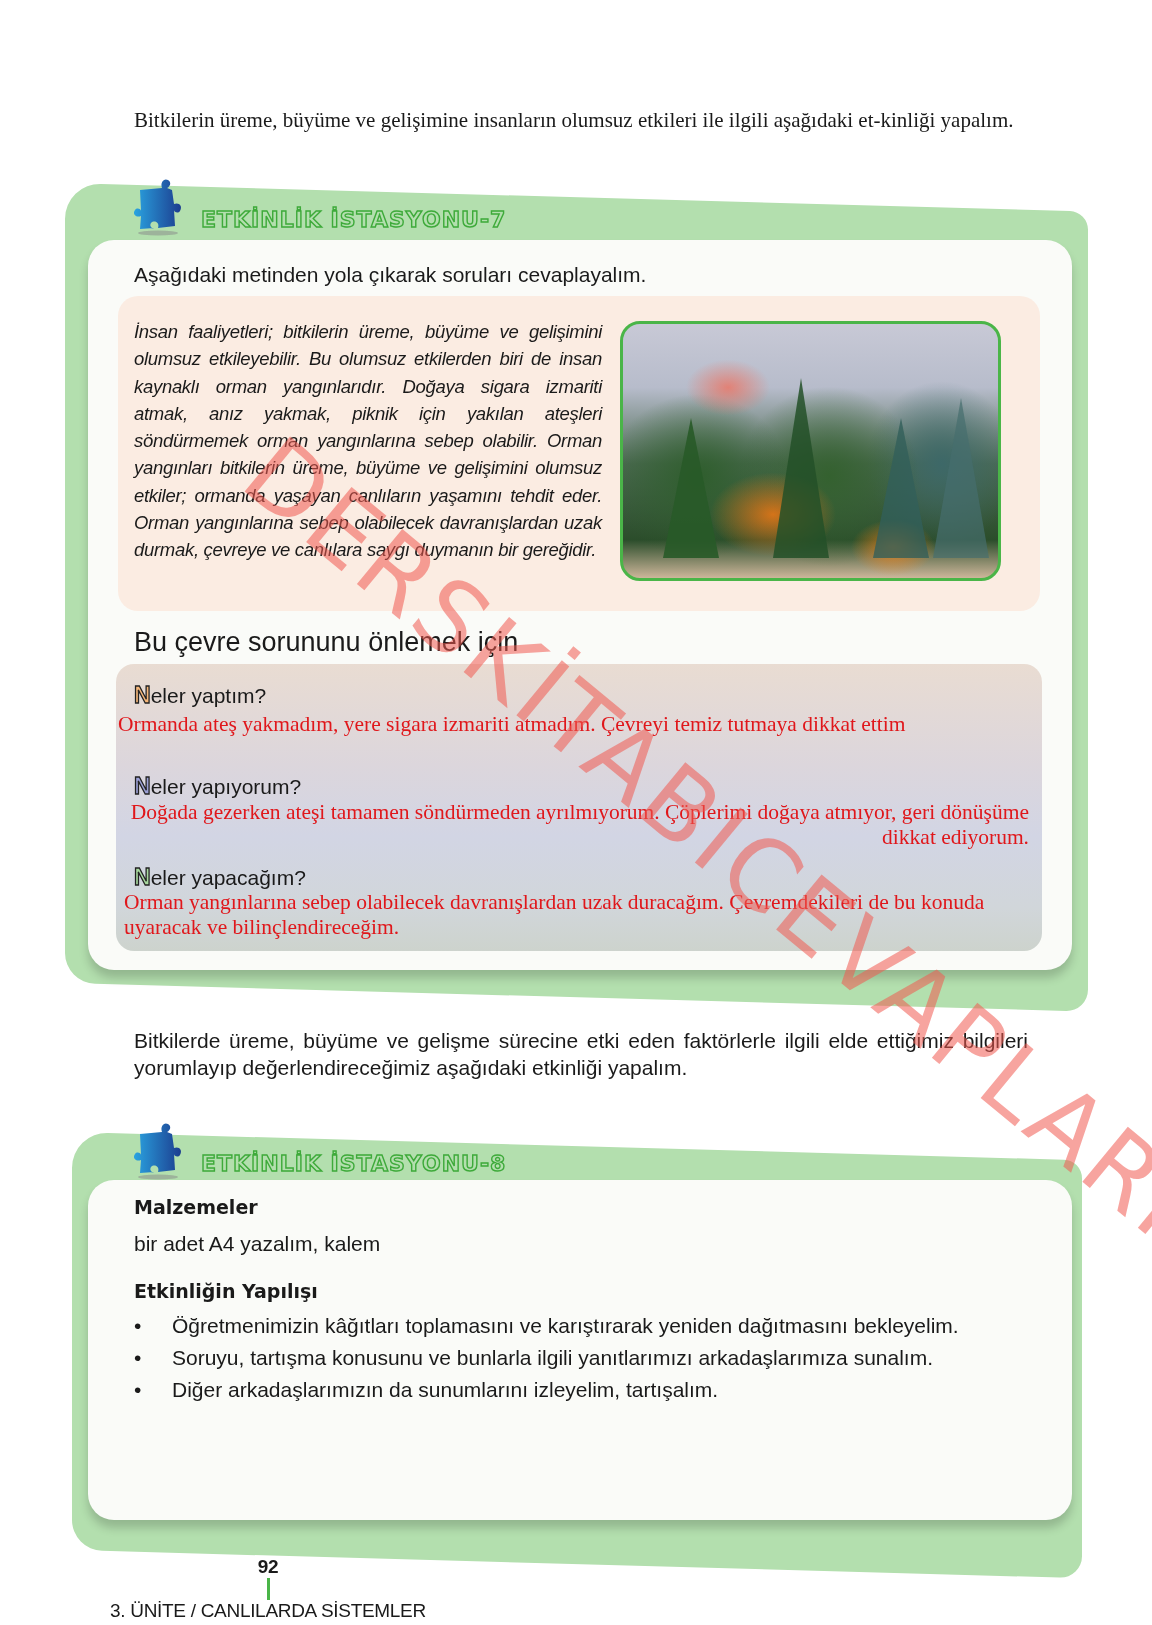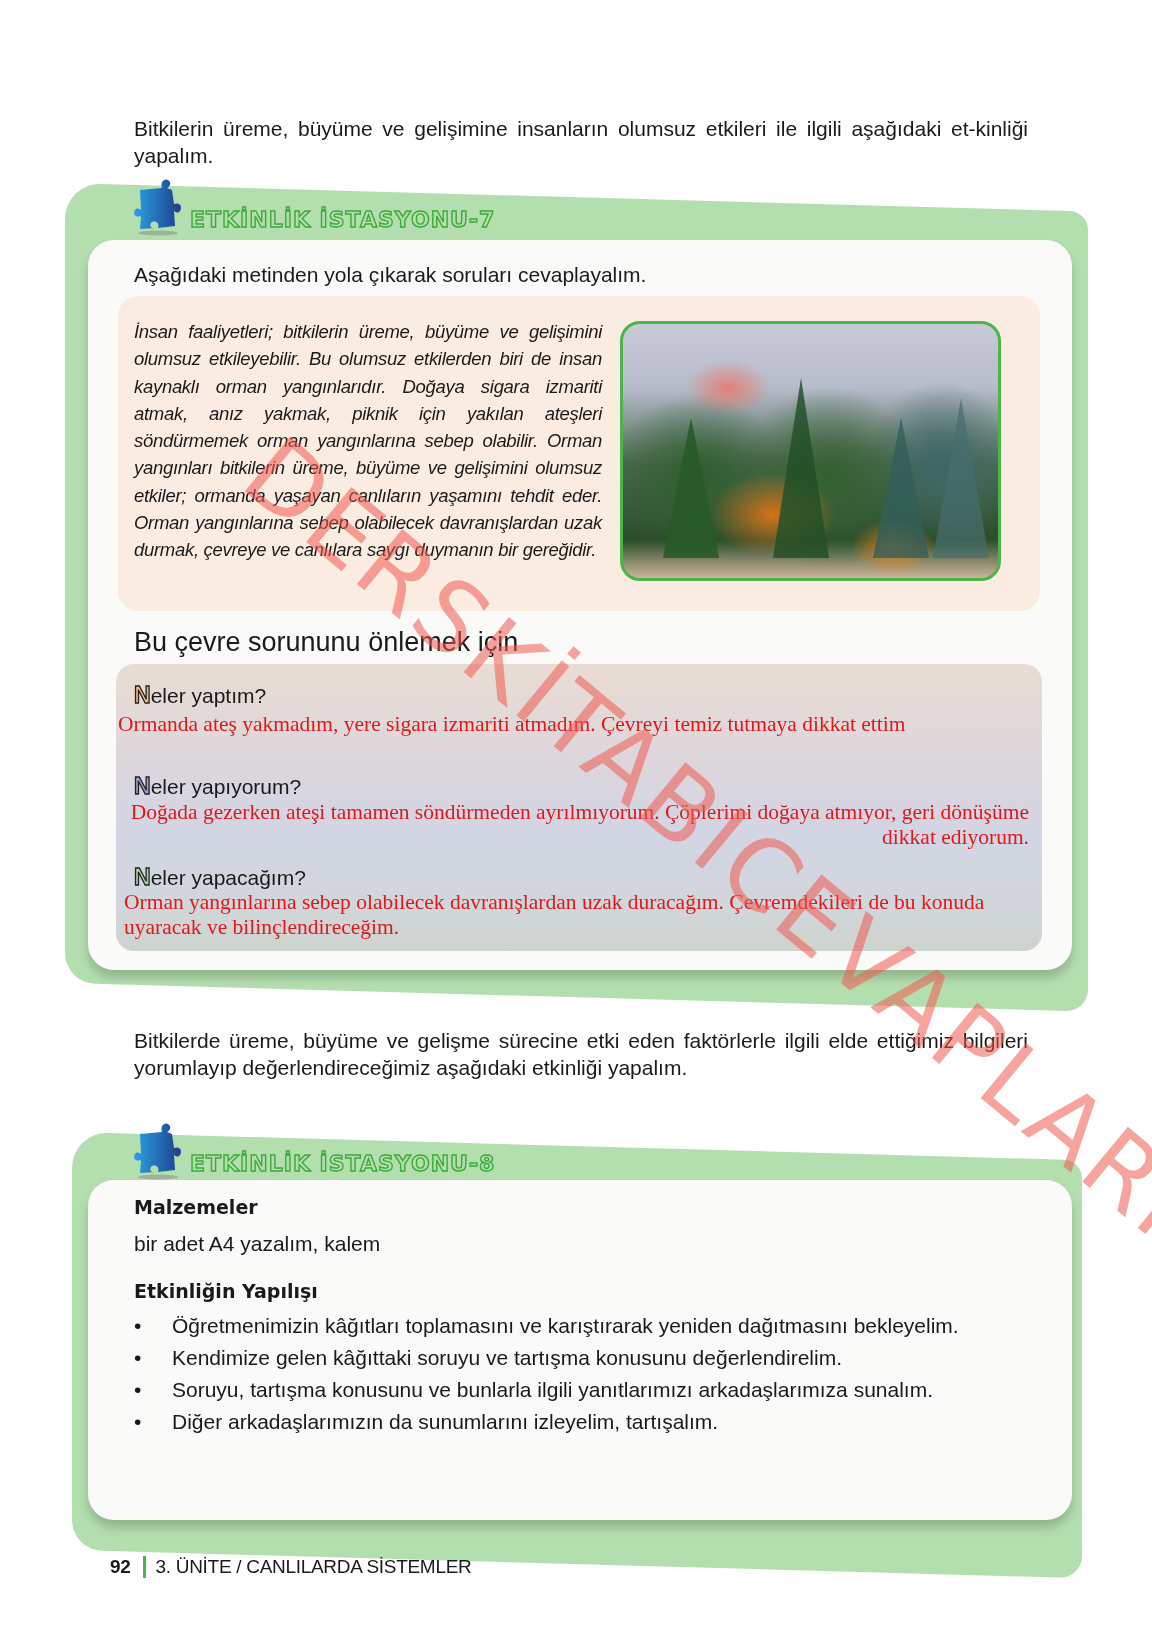--- a/index.html
+++ b/index.html
@@ -1,31 +1,31 @@
 <!DOCTYPE html>
 <html><head>
 <meta charset="utf-8">
 <style>
   * { box-sizing: border-box; margin: 0; padding: 0; }
   html, body { width: 1152px; height: 1625px; background: #ffffff; overflow: hidden; }
   body { position: relative; font-family: "Liberation Sans", sans-serif; color: #1a1a1a; }
 
   .intro { position: absolute; left: 134px; width: 894px; font-size: 21px; line-height: 27px; text-align: justify; }
-  .intro-1 { top: 115px; }
+  .intro-1 { top: 107px; font-family: Liberation Serif, serif; }
   .intro-2 { top: 1027px; }
 
   
   .card-back { position: absolute; background: #b3dfae; border-radius: 36px 18px 22px 30px; transform-origin: left top; }
   .card-face { position: absolute; background: #fafbf8; border-radius: 26px; box-shadow: 0 8px 10px rgba(0,0,0,0.18); }
   .card1-back { left: 65px; top: 183px; width: 1023px; height: 800px; transform: skewY(1.6deg); }
   .card1-face { left: 88px; top: 240px; width: 984px; height: 730px; }
   .card2-back { left: 72px; top: 1132px; width: 1010px; height: 418px; transform: skewY(1.6deg); }
   .card2-face { left: 88px; top: 1180px; width: 984px; height: 340px; }
 
-  .badge { position: absolute; display: flex; align-items: flex-end; gap: 6px; }
+  .badge { position: absolute; display: flex; align-items: flex-end; gap: 17px; }
   .badge-1 { left: 132px; top: 176px; }
   .badge-2 { left: 132px; top: 1120px; }
   .puzzle { width: 52px; height: 60px; }
   .badge-title { font-family: "DejaVu Sans", sans-serif; font-weight: bold; font-size: 22px; letter-spacing: 1px; color: #b3dfae; -webkit-text-stroke: 1.4px #3eaa3a; margin-bottom: 4px; }
 
   .lead { position: absolute; left: 134px; top: 263px; font-size: 21px; }
   .reading { position: absolute; left: 118px; top: 296px; width: 922px; height: 315px; background: #fbece2; border-radius: 20px; }
   .reading-text { position: absolute; left: 134px; top: 318px; width: 468px; font-style: italic; font-size: 18.5px; line-height: 27.3px; text-align: justify; letter-spacing: -0.3px; }
   .photo { position: absolute; left: 620px; top: 321px; width: 381px; height: 260px; border: 3px solid #4ab548; border-radius: 20px; overflow: hidden;
     background:
@@ -52,21 +52,21 @@
   .answer-3 { top: 890px; left: 124px; }
 
   .section-h { position: absolute; left: 134px; font-family: "DejaVu Sans", sans-serif; font-weight: bold; font-size: 19px; }
   .h-mat { top: 1196px; }
   .h-proc { top: 1280px; }
   .mat-text { position: absolute; left: 134px; top: 1232px; font-size: 21px; }
   .steps { position: absolute; left: 134px; top: 1312px; width: 894px; list-style: none; }
   .steps li { position: relative; padding-left: 38px; font-size: 21px; line-height: 28px; margin-bottom: 4px; }
   .steps li::before { content: "•"; position: absolute; left: 0; top: 0; }
 
-  .footer { position: absolute; left: 110px; top: 1556px; display: flex; align-items: center; font-size: 19px; letter-spacing: -0.3px; }
+  .footer { position: absolute; left: 110px; top: 1556px; display: flex; align-items: center; font-size: 19px; letter-spacing: -0.3px; flex-direction: column; }
   .page-no { font-weight: bold; }
   .footer-bar { width: 3px; height: 22px; background: #4ab548; margin: 0 10px 0 12px; }
 
   .watermark { position: absolute; left: 30px; top: 680px; font-family: "DejaVu Sans", sans-serif; font-size: 98px; letter-spacing: 4px; color: rgba(240,90,80,0.55); transform-origin: left center; transform: rotate(39.5deg) translate(0,-360px); white-space: nowrap; pointer-events: none; }
 </style>
 </head>
 <body>
 
 <p class="intro intro-1">Bitkilerin üreme, büyüme ve gelişimine insanların olumsuz etkileri ile ilgili aşağıdaki et-kinliği yapalım.</p>
 
@@ -133,21 +133,20 @@
     <path d="M8 14 L30 12 C28 6 32 2 36 4 C40 6 38 11 35 12 L40 14 L42 28 C47 26 51 30 48 35 C46 38 42 36 42 34 L43 50 L26 52 C28 46 22 44 19 47 C17 50 20 53 22 52 L8 53 L9 40 C4 42 0 38 3 34 C5 31 9 33 9 35 Z" fill="url(#pg2)"></path>
   </svg>
   <span class="badge-title">ETKİNLİK İSTASYONU-8</span>
 </div>
 
 <p class="section-h h-mat">Malzemeler</p>
 <p class="mat-text">bir adet A4 yazalım, kalem</p>
 <p class="section-h h-proc">Etkinliğin Yapılışı</p>
 <ul class="steps">
   <li>Öğretmenimizin kâğıtları toplamasını ve karıştırarak yeniden dağıtmasını bekleyelim.</li>
-  <li>Kendimize gelen kâğıttaki soruyu ve tartışma konusunu değerlendirelim.</li>
   <li>Soruyu, tartışma konusunu ve bunlarla ilgili yanıtlarımızı arkadaşlarımıza sunalım.</li>
   <li>Diğer arkadaşlarımızın da sunumlarını izleyelim, tartışalım.</li>
 </ul>
 
 <div class="footer">
   <span class="page-no">92</span>
   <span class="footer-bar"></span>
   <span>3. ÜNİTE / CANLILARDA SİSTEMLER</span>
 </div>
 

